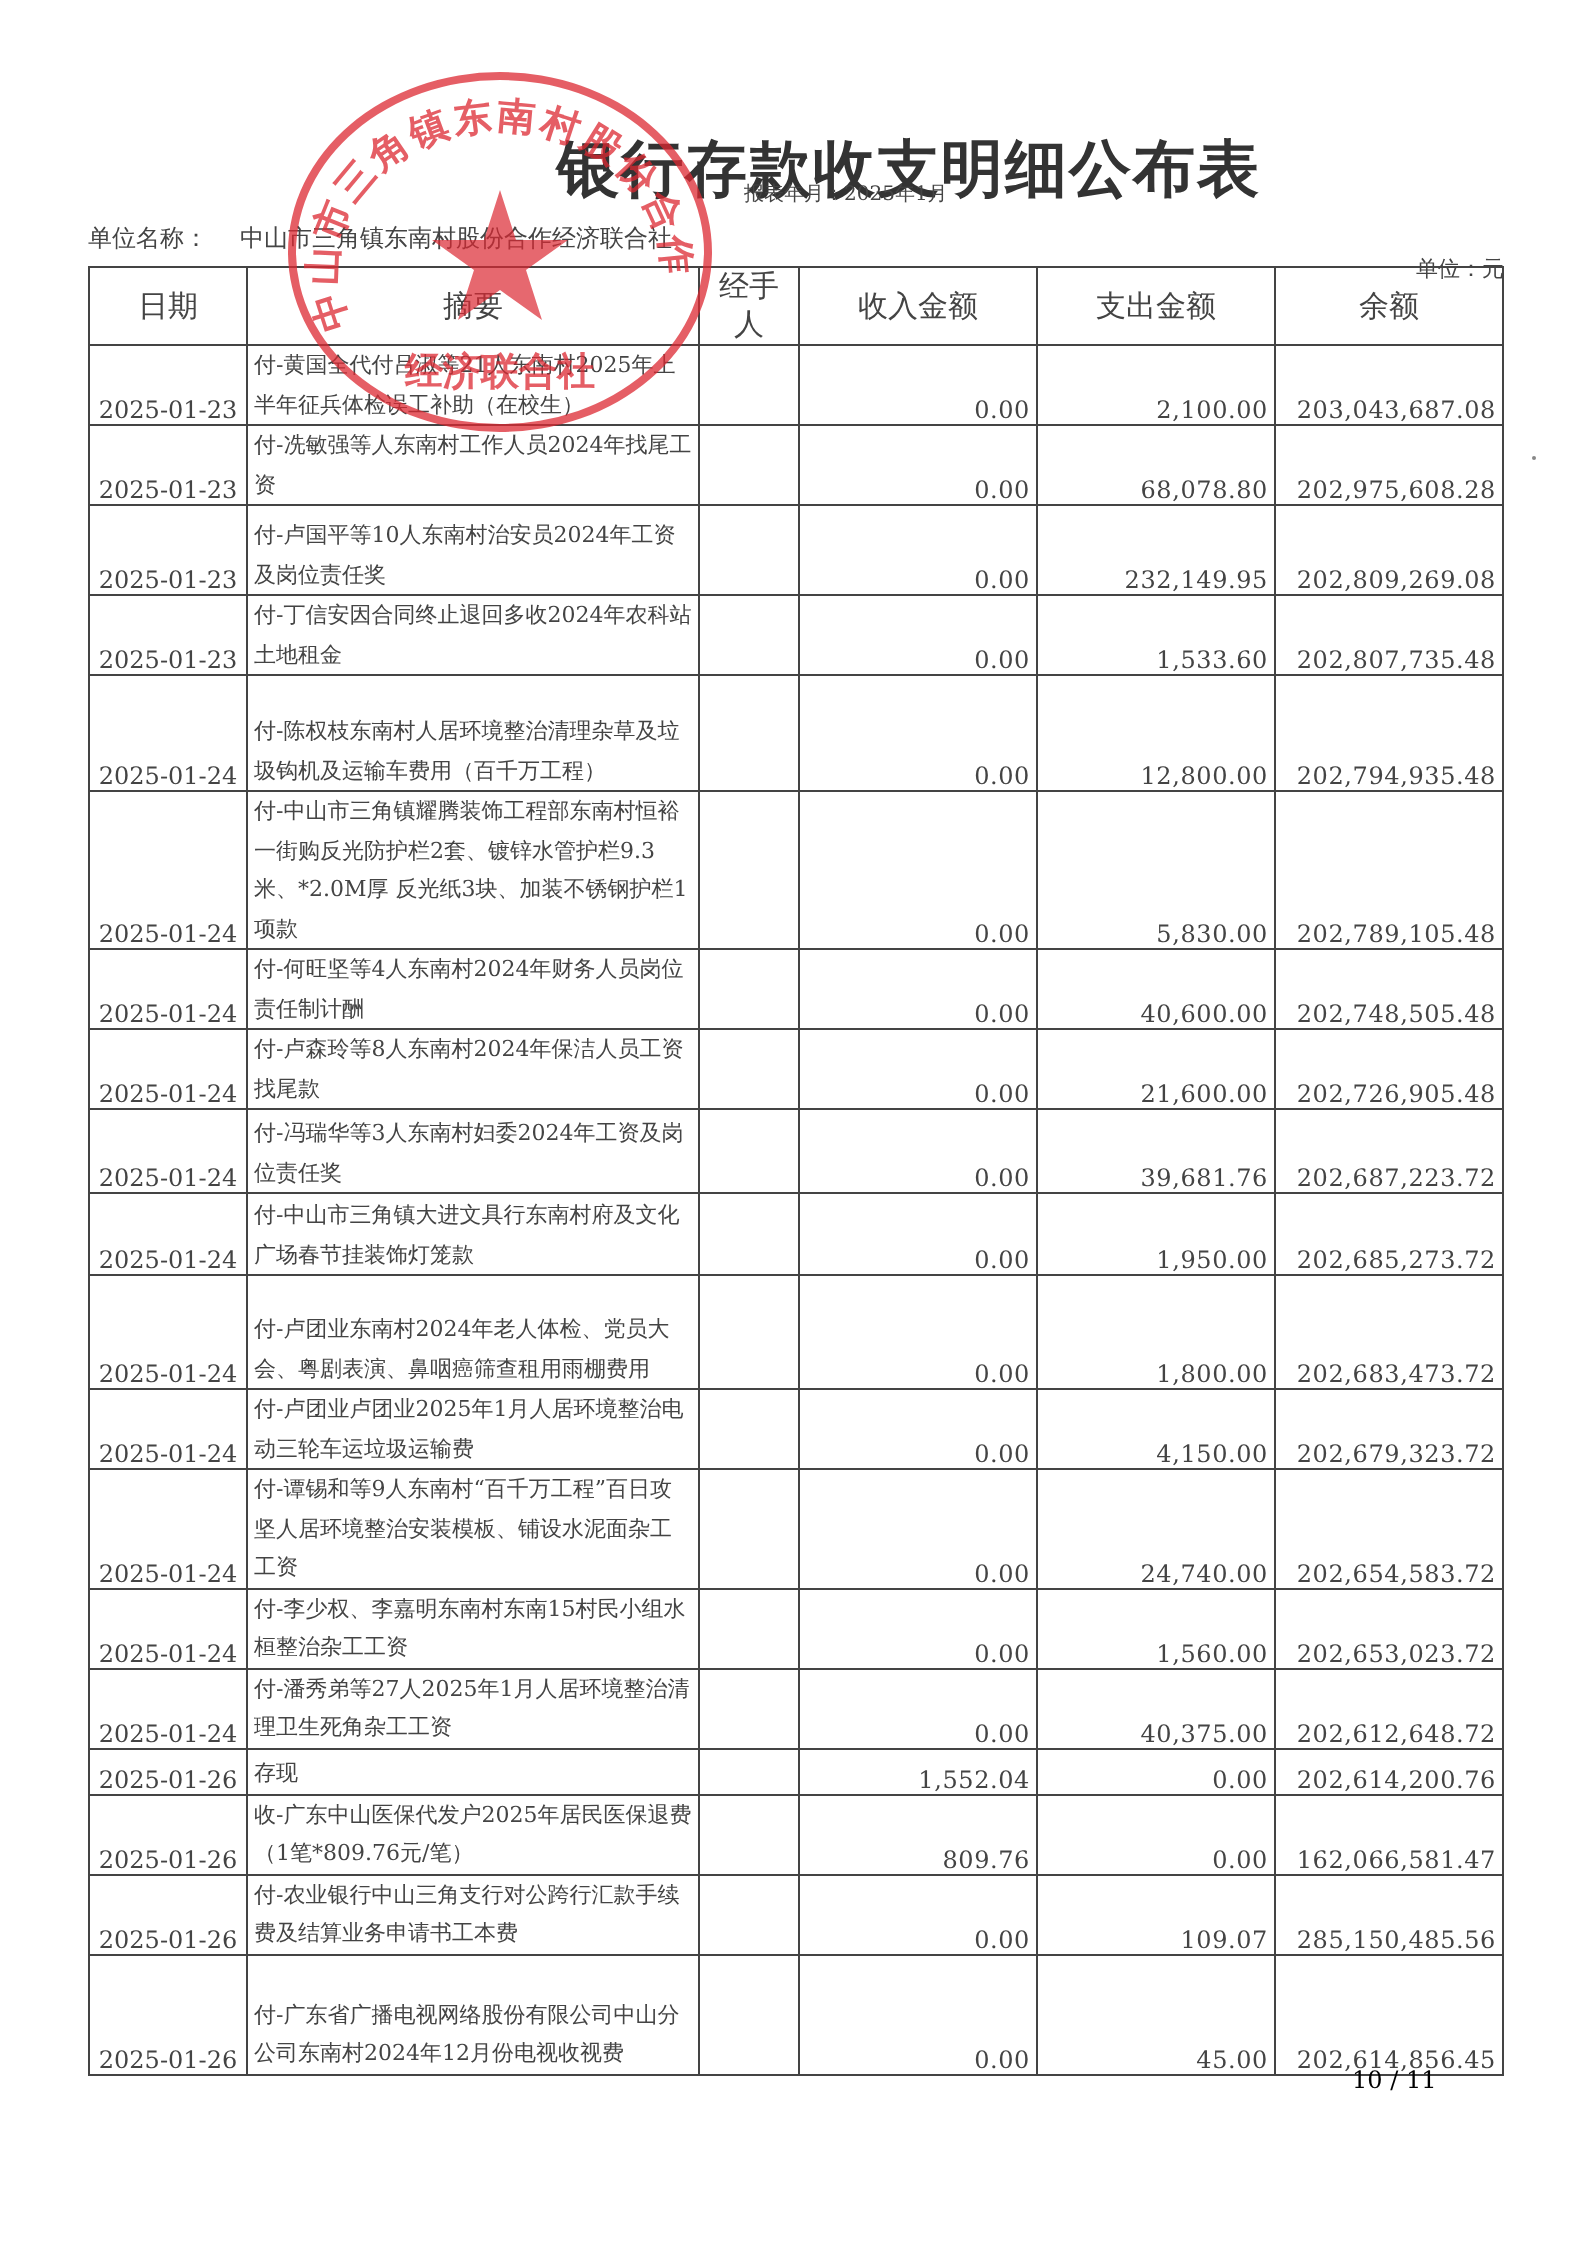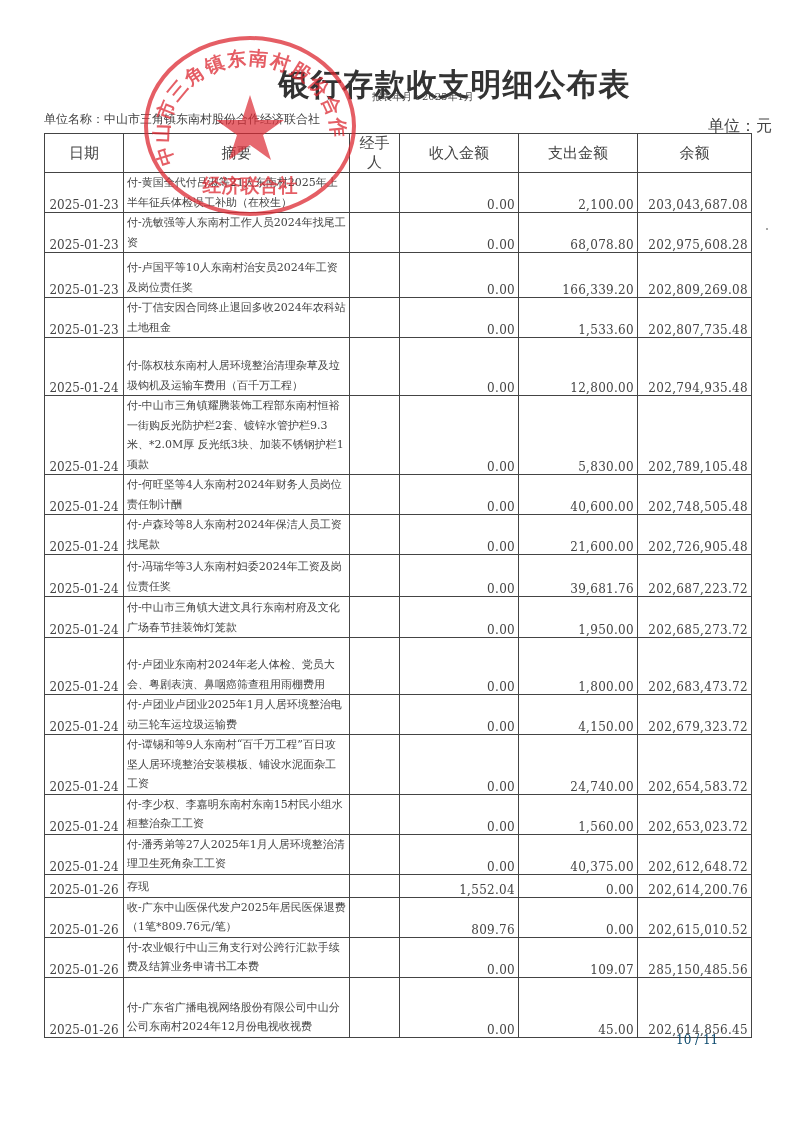--- a/index.html
+++ b/index.html
@@ -13,23 +13,23 @@
     font-family: "DejaVu Sans", "Liberation Sans", sans-serif;
     margin-top: 20px;
   }
   .title span { margin-left: 115px; }
   .report-month {
     position: absolute; top: 90px; left: 372px; font-size: 10px; color: #444;
   }
   .unit-name {
     position: absolute; top: 111px; left: 44px; font-size: 12px; color: #444;
   }
-  .unit-name .label { }
+  .unit-name .label { margin-right: 16px; }
   .unit-right {
-    position: absolute; top: 116px; left: 708px; font-size: 16px; color: #444;
+    position: absolute; top: 127px; left: 708px; font-size: 11px; color: #444;
   }
   table.ledger {
     position: absolute; top: 133px; left: 44px; border-collapse: collapse;
     table-layout: fixed; width: 707px; font-size: 12px; color: #444;
   }
   table.ledger th, table.ledger td {
     border: 1px solid #444; padding: 0 3px; vertical-align: bottom;
   }
   table.ledger th {
     height: 22px; font-weight: normal; text-align: center; vertical-align: middle; font-size: 15px;
@@ -37,21 +37,21 @@
   td.date { text-align: center; vertical-align: middle; }
   td.desc { text-align: left; vertical-align: top; line-height: 19.5px; padding: 1px 3px; font-size: 11px; }
   td.num { text-align: right; padding-bottom: 3px; letter-spacing: 0.3px; }
   .stamp {
     position: absolute; left: 144px; top: 36px; width: 204px; height: 172px;
     border-radius: 50%; border: 4px solid rgba(220,40,50,0.75);
     pointer-events: none;
   }
   .stamp svg { position: absolute; left: 0; top: 0; }
   .page-num {
-    position: absolute; top: 1033px; left: 676px; font-size: 12px; color: #0c4a6e;
+    position: absolute; top: 1033px; left: 676px; font-size: 12px; color: #000000;
   }
   .dot { position: absolute; top: 228px; left: 766px; width: 2px; height: 2px; background: #888; border-radius: 50%; }
 </style>
 </head>
 <body>
 
 <div class="title"><span>银行存款收支明细公布表</span></div>
 <div class="report-month">报表年月：2025年1月</div>
 <div class="unit-name">
   <span class="label">单位名称：</span><span>中山市三角镇东南村股份合作经济联合社</span>
@@ -92,21 +92,21 @@
     <td class="handler"></td>
     <td class="num">0.00</td>
     <td class="num">68,078.80</td>
     <td class="num">202,975,608.28</td>
   </tr>
       <tr style="height: 45px;">
     <td class="date">2025-01-23</td>
     <td class="desc">付-卢国平等10人东南村治安员2024年工资及岗位责任奖</td>
     <td class="handler"></td>
     <td class="num">0.00</td>
-    <td class="num">166,339.20</td>
+    <td class="num">232,149.95</td>
     <td class="num">202,809,269.08</td>
   </tr>
       <tr style="height: 39px;">
     <td class="date">2025-01-23</td>
     <td class="desc">付-丁信安因合同终止退回多收2024年农科站土地租金</td>
     <td class="handler"></td>
     <td class="num">0.00</td>
     <td class="num">1,533.60</td>
     <td class="num">202,807,735.48</td>
   </tr>
@@ -205,21 +205,21 @@
     <td class="num">1,552.04</td>
     <td class="num">0.00</td>
     <td class="num">202,614,200.76</td>
   </tr>
       <tr style="height: 40px;">
     <td class="date">2025-01-26</td>
     <td class="desc">收-广东中山医保代发户2025年居民医保退费（1笔*809.76元/笔）</td>
     <td class="handler"></td>
     <td class="num">809.76</td>
     <td class="num">0.00</td>
-    <td class="num">202,615,010.52</td>
+    <td class="num">162,066,581.47</td>
   </tr>
       <tr style="height: 40px;">
     <td class="date">2025-01-26</td>
     <td class="desc">付-农业银行中山三角支行对公跨行汇款手续费及结算业务申请书工本费</td>
     <td class="handler"></td>
     <td class="num">0.00</td>
     <td class="num">109.07</td>
     <td class="num">285,150,485.56</td>
   </tr>
       <tr style="height: 60px;">

